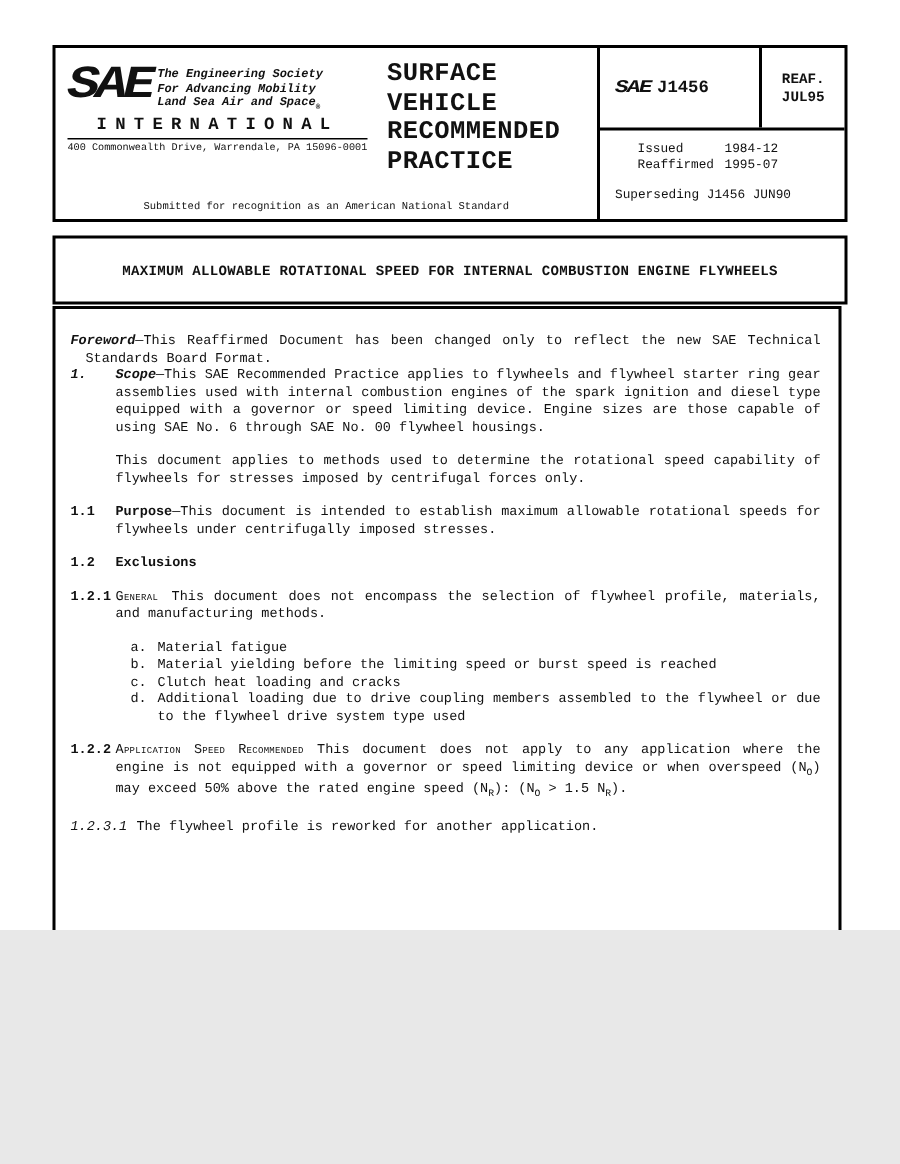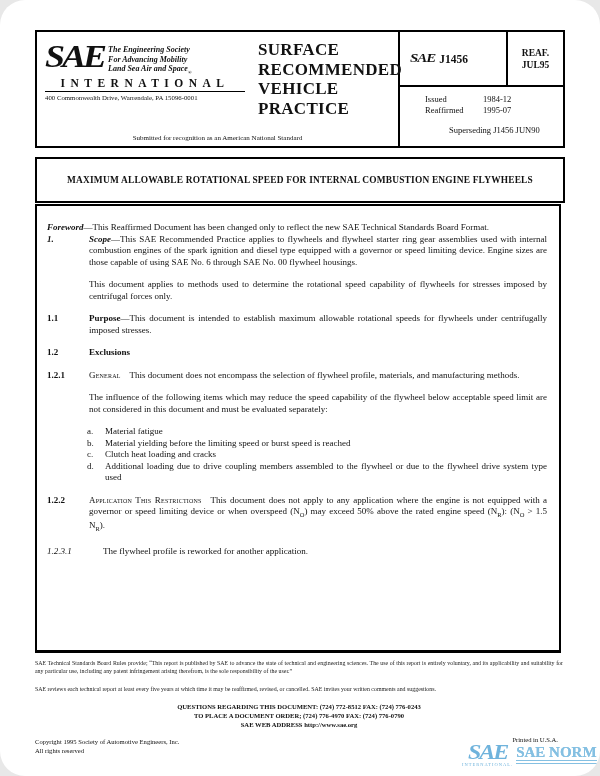--- a/index.html
+++ b/index.html
@@ -1,17 +1,17 @@
 <!DOCTYPE html>
 <html><head>
 <meta charset="utf-8">
 <style>
   html,body{margin:0;padding:0;background:#e8e8e8;}
-  .page{position:relative;width:600px;height:776px;background:#ffffff;
-        font-family:Liberation Serif, serif;color:#111;overflow:hidden;border-radius:25px;}
+  .page{position:relative;width:600px;height:620px;background:#ffffff;
+        font-family:Liberation Mono, monospace;color:#111;overflow:hidden;}
 
   
   .hdr-box{position:absolute;left:35px;top:30px;width:526px;height:114px;
            border:2px solid #000;display:flex;}
   .hdr-left{position:relative;flex:1 1 auto;}
   .logo{position:absolute;left:8px;top:10px;width:200px;}
   .logo-row{display:flex;align-items:flex-start;}
   .sae-big{font-size:36px;font-weight:900;font-style:italic;letter-spacing:-3px;
            line-height:30px;transform:scaleY(.85);}
   .tagline{margin-left:4px;font-size:8px;font-weight:bold;font-style:italic;
@@ -30,39 +30,39 @@
   .code-cell{flex:1;display:flex;align-items:center;padding-left:10px;}
   .sae-mini{font-size:15px;font-weight:900;font-style:italic;letter-spacing:-1px;
             margin-right:4px;transform:scaleY(.8);}
   .code-num{font-size:11.5px;font-weight:bold;}
   .reaf-cell{width:55px;border-left:2px solid #000;display:flex;flex-direction:column;
              align-items:center;justify-content:center;font-size:9.5px;font-weight:bold;
              line-height:12px;}
   .hdr-right-bot{flex:1;padding:7px 0 0 10px;font-size:8.5px;line-height:11px;}
   .kv{display:flex;}
   .kv .k{width:58px;padding-left:15px;}
-  .superseding{margin-top:9px;margin-left:39px;}
+  .superseding{margin-top:9px;}
 
   
   .title-box{position:absolute;left:35px;top:157px;width:526px;height:42px;
              border:2px solid #000;display:flex;align-items:center;justify-content:center;}
   .title-text{font-size:9.4px;font-weight:bold;letter-spacing:.2px;text-align:left;}
 
   
   .body-box{position:absolute;left:35px;top:204px;width:526px;height:449px;
             border:2px solid #000;border-bottom-width:3px;
             padding:16px 12px 0 10px;box-sizing:border-box;
             font-size:9px;line-height:11.5px;}
   .fw{padding-left:10px;text-indent:-10px;text-align:justify;}
   .bi{font-weight:bold;font-style:italic;}
   .p{display:flex;margin-bottom:11px;}
   .p .num{width:30px;flex:0 0 auto;font-weight:bold;}
   .p .num.it{font-style:italic;}
   .p .num.wide{width:44px;font-weight:normal;font-style:italic;}
-  .p .txt{flex:1;text-align:justify;margin-left:12px;}
+  .p .txt{flex:1;text-align:justify;}
   .blabel{font-weight:bold;}
   .sclabel{font-variant:small-caps;margin-right:9px;letter-spacing:.2px;}
   .list{margin:0 0 11px 40px;}
   .li{display:flex;}
   .li .m{width:18px;flex:0 0 auto;}
   .li .t{flex:1;text-align:justify;}
   sub{font-size:6.5px;}
 
   
   .fine1{position:absolute;left:35px;top:660px;width:528px;font-size:5.9px;
@@ -98,22 +98,22 @@
             <div>The Engineering Society</div>
             <div>For Advancing Mobility</div>
             <div><span>Land Sea Air and Space</span><span class="reg">®</span></div>
           </div>
         </div>
         <div class="intl">INTERNATIONAL</div>
         <div class="addr">400 Commonwealth Drive, Warrendale, PA 15096-0001</div>
       </div>
       <div class="doctype">
         <div>SURFACE</div>
+        <div>VEHICLE</div>
         <div>RECOMMENDED</div>
-        <div>VEHICLE</div>
         <div>PRACTICE</div>
       </div>
       <div class="submitted">Submitted for recognition as an American National Standard</div>
     </div>
     <div class="hdr-right">
       <div class="hdr-right-top">
         <div class="code-cell">
           <span class="sae-mini">SAE</span>
           <span class="code-num">J1456</span>
         </div>
@@ -172,24 +172,20 @@
       </div>
     </div>
 
     <div class="p">
       <span class="num">1.2.1</span>
       <div class="txt">
         <span class="sclabel">General</span><span>This document does not encompass the selection of flywheel profile, materials, and manufacturing methods.</span>
       </div>
     </div>
 
-    <div class="p">
-      <span class="num"></span>
-      <div class="txt">The influence of the following items which may reduce the speed capability of the flywheel below acceptable speed limit are not considered in this document and must be evaluated separately:</div>
-    </div>
 
     <div class="list">
       <div class="li">
         <span class="m">a.</span>
         <span class="t">Material fatigue</span>
       </div>
       <div class="li">
         <span class="m">b.</span>
         <span class="t">Material yielding before the limiting speed or burst speed is reached</span>
       </div>
@@ -199,21 +195,21 @@
       </div>
       <div class="li">
         <span class="m">d.</span>
         <span class="t">Additional loading due to drive coupling members assembled to the flywheel or due to the flywheel drive system type used</span>
       </div>
     </div>
 
     <div class="p">
       <span class="num">1.2.2</span>
       <div class="txt">
-        <span class="sclabel">Application This Restrictions</span><span>This document does not apply to any application where the engine is not equipped with a governor or speed limiting device or when overspeed (N</span><sub>O</sub><span>) may exceed 50% above the rated engine speed (N</span><sub>R</sub><span>): (N</span><sub>O</sub><span> &gt; 1.5 N</span><sub>R</sub><span>).</span>
+        <span class="sclabel">Application Speed Recommended</span><span>This document does not apply to any application where the engine is not equipped with a governor or speed limiting device or when overspeed (N</span><sub>O</sub><span>) may exceed 50% above the rated engine speed (N</span><sub>R</sub><span>): (N</span><sub>O</sub><span> &gt; 1.5 N</span><sub>R</sub><span>).</span>
       </div>
     </div>
 
 
     <div class="p">
       <span class="num wide">1.2.3.1</span>
       <div class="txt">The flywheel profile is reworked for another application.</div>
     </div>
 
   </div>

